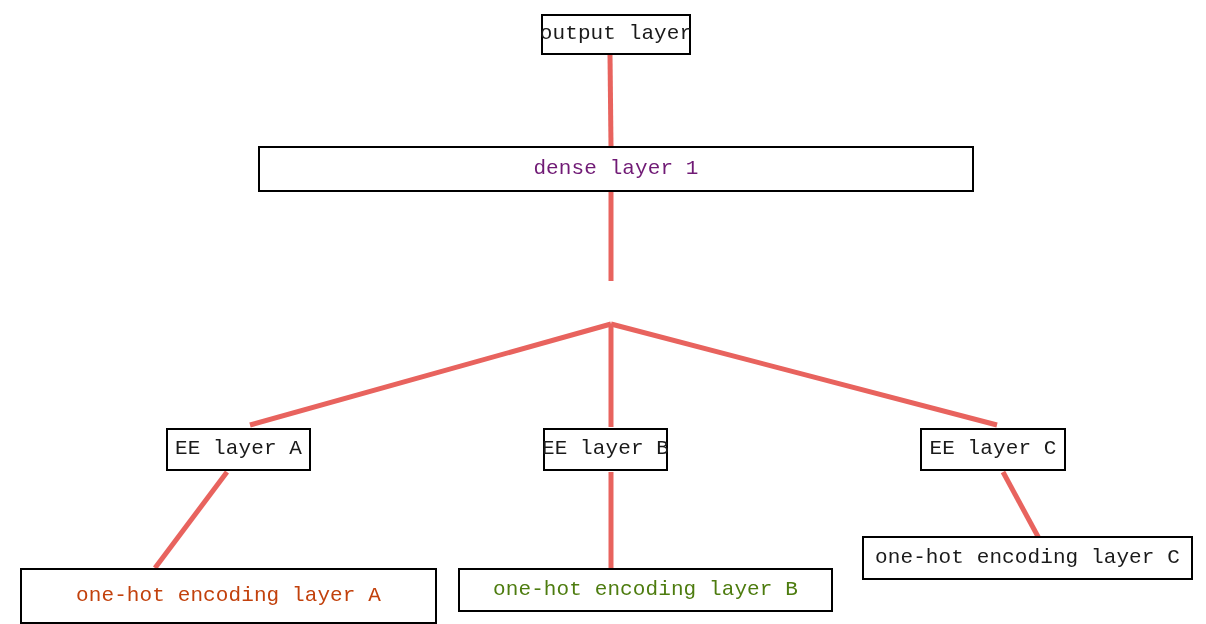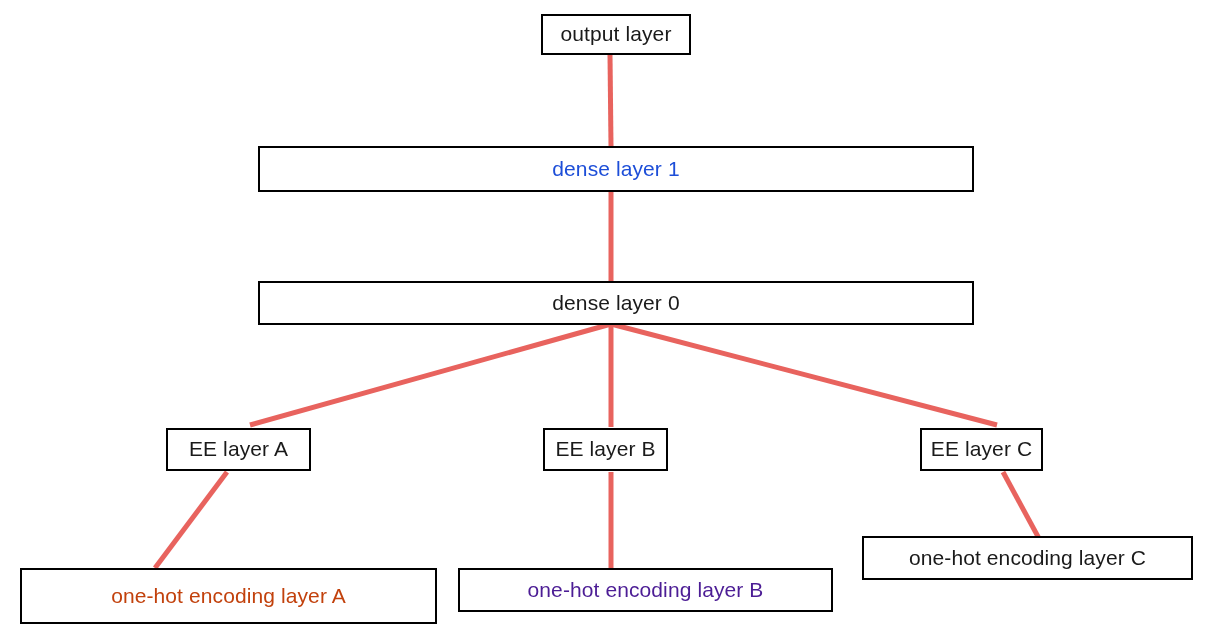--- a/index.html
+++ b/index.html
@@ -5,21 +5,21 @@
   html, body {
     margin: 0;
     padding: 0;
     background: #ffffff;
   }
   #canvas {
     position: relative;
     width: 1206px;
     height: 624px;
     background: #ffffff;
-    font-family: Liberation Sans, sans-serif;
+    font-family: Liberation Mono, monospace;
     overflow: hidden;
   }
   #edges {
     position: absolute;
     left: 0;
     top: 0;
     width: 1206px;
     height: 624px;
     pointer-events: none;
   }
@@ -53,37 +53,34 @@
       <line x1="611" y1="324" x2="250" y2="425" stroke="#e8635e" stroke-width="5" stroke-linecap="butt"></line>
       <line x1="611" y1="324" x2="611" y2="427" stroke="#e8635e" stroke-width="5" stroke-linecap="butt"></line>
       <line x1="611" y1="324" x2="997" y2="425" stroke="#e8635e" stroke-width="5" stroke-linecap="butt"></line>
       <line x1="227" y1="472" x2="155" y2="568" stroke="#e8635e" stroke-width="5" stroke-linecap="butt"></line>
       <line x1="611" y1="472" x2="611" y2="568" stroke="#e8635e" stroke-width="5" stroke-linecap="butt"></line>
       <line x1="1003" y1="472" x2="1055" y2="568" stroke="#e8635e" stroke-width="5" stroke-linecap="butt"></line>
     </svg>
 <div class="node" style="left: 541px; top: 14px; width: 150px; height: 41px; border-color: rgb(0, 0, 0); background: rgb(255, 255, 255); color: rgb(26, 26, 26);">
       <span class="node-label">output layer</span>
     </div>
-    <div class="node" style="left: 258px; top: 146px; width: 716px; height: 46px; border-color: rgb(0, 0, 0); background: rgb(255, 255, 255); color: #1d4ed8;">
+    <div class="node" style="left: 258px; top: 146px; width: 716px; height: 46px; border-color: rgb(0, 0, 0); background: rgb(255, 255, 255); color: #701a75;">
       <span class="node-label">dense layer 1</span>
-    </div>
-    <div class="node" style="left: 258px; top: 281px; width: 716px; height: 44px; border-color: rgb(0, 0, 0); background: rgb(255, 255, 255); color: rgb(26, 26, 26);">
-      <span class="node-label">dense layer 0</span>
     </div>
     <div class="node" style="left: 166px; top: 428px; width: 145px; height: 43px; border-color: rgb(0, 0, 0); background: rgb(255, 255, 255); color: rgb(26, 26, 26);">
       <span class="node-label">EE layer A</span>
     </div>
     <div class="node" style="left: 543px; top: 428px; width: 125px; height: 43px; border-color: rgb(0, 0, 0); background: rgb(255, 255, 255); color: rgb(26, 26, 26);">
       <span class="node-label">EE layer B</span>
     </div>
-    <div class="node" style="left: 920px; top: 428px; width: 123px; height: 43px; border-color: rgb(0, 0, 0); background: rgb(255, 255, 255); color: rgb(26, 26, 26);">
+    <div class="node" style="left: 920px; top: 428px; width: 146px; height: 43px; border-color: rgb(0, 0, 0); background: rgb(255, 255, 255); color: rgb(26, 26, 26);">
       <span class="node-label">EE layer C</span>
     </div>
     <div class="node" style="left: 20px; top: 568px; width: 417px; height: 56px; border-color: rgb(0, 0, 0); background: rgb(255, 255, 255); color: #c2410c;">
       <span class="node-label">one-hot encoding layer A</span>
     </div>
-    <div class="node" style="left: 458px; top: 568px; width: 375px; height: 44px; border-color: rgb(0, 0, 0); background: rgb(255, 255, 255); color: #4c1d95;">
+    <div class="node" style="left: 458px; top: 568px; width: 375px; height: 44px; border-color: rgb(0, 0, 0); background: rgb(255, 255, 255); color: #4d7c0f;">
       <span class="node-label">one-hot encoding layer B</span>
     </div>
     <div class="node" style="left: 862px; top: 536px; width: 331px; height: 44px; border-color: rgb(0, 0, 0); background: rgb(255, 255, 255); color: rgb(26, 26, 26);">
       <span class="node-label">one-hot encoding layer C</span>
     </div>
   </div>
 
 </body></html>

